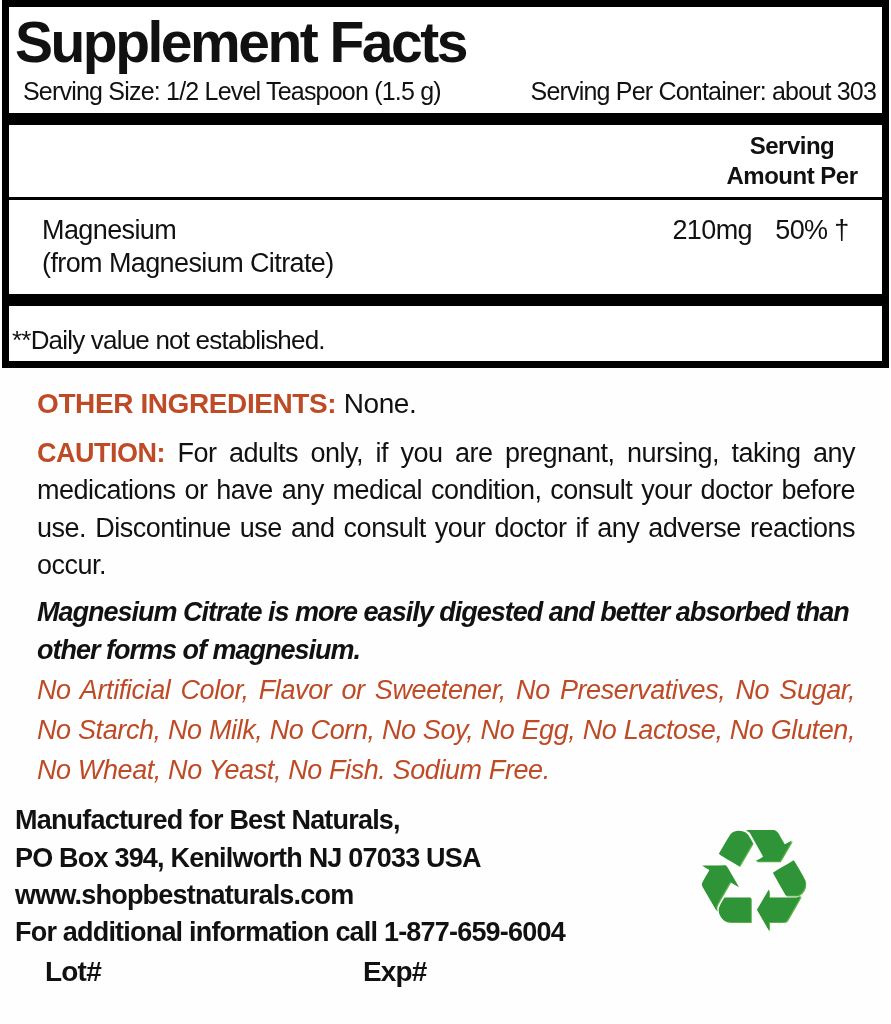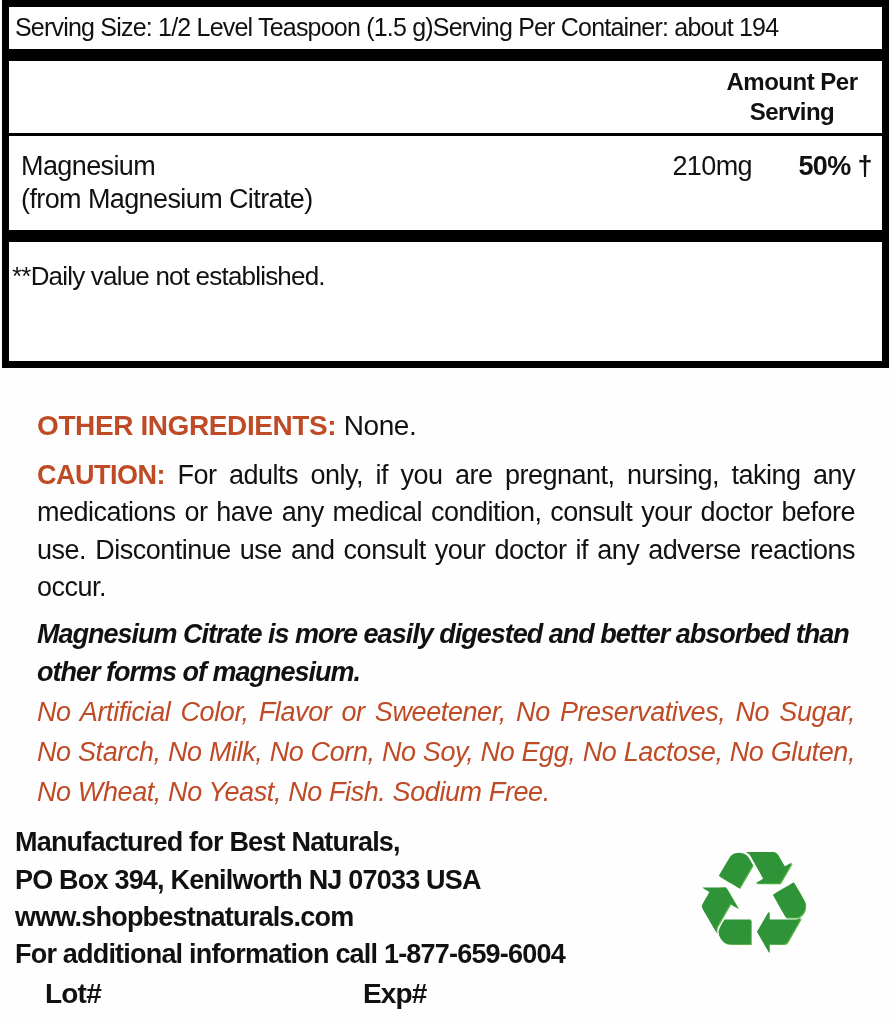--- a/index.html
+++ b/index.html
@@ -26,24 +26,25 @@
   .facts-title {
     font-size: 57px;
     font-weight: bold;
     letter-spacing: -2.5px;
     line-height: 1.0;
     padding: 7px 6px 0 6px;
     white-space: nowrap;
   }
   .serving-row {
     display: flex;
+    justify-content: space-between;
     align-items: baseline;
     font-size: 25px;
     letter-spacing: -0.8px;
-    padding: 6px 6px 7px 6px;
+    padding: 6px 6px 7px 14px;
     white-space: nowrap;
   }
   .thick-bar { height: 12px; background: #000; }
   .facts-header-row {
     display: flex;
     justify-content: flex-end;
     text-align: center;
     font-weight: bold;
     font-size: 24px;
     letter-spacing: -0.5px;
@@ -53,37 +54,38 @@
   .col-amount { width: 160px; }
   .col-dv { width: 120px; }
   .thin-rule { height: 3px; background: #000; }
   .nutrient-row {
     display: flex;
     align-items: flex-start;
     font-size: 27px;
     letter-spacing: -0.6px;
     line-height: 1.22;
     padding: 14px 10px 14px 12px;
+    margin-left: 21px;
   }
   .nutrient-name { flex: 1; }
   .nutrient-amount { width: 160px; text-align: right; }
-  .nutrient-dv { width: 120px; text-align: right; font-weight: bold; }
+  .nutrient-dv { width: 120px; text-align: center; }
   .footnotes {
     font-size: 26px;
     letter-spacing: -0.8px;
     line-height: 1.23;
     padding: 3px 4px 0 3px;
     margin-top: 16px;
   }
 
   
   .section { margin: 0 36px 0 37px; }
   .accent { color: #bf4b26; font-weight: bold; }
   .sec-other {
-    margin-top: 42px;
+    margin-top: 20px;
     font-size: 28px;
     letter-spacing: -0.4px;
   }
   .sec-caution {
     margin-top: 15px;
     font-size: 27px;
     letter-spacing: -0.5px;
     line-height: 1.38;
     text-align: justify;
   }
@@ -136,32 +138,33 @@
     color: #2f9437;
     text-shadow: 1px 1px 0 #59b344;
   }
 </style>
 </head>
 <body>
 
 <div class="label">
 
   <div class="facts-box">
+    <div class="facts-title">Supplement Facts</div>
 
     <div class="serving-row">
       <span>Serving Size: 1/2 Level Teaspoon (1.5 g)</span>
-      <span>Serving Per Container: about 194</span>
+      <span>Serving Per Container: about 303</span>
     </div>
 
     <div class="thick-bar"></div>
 
     <div class="facts-header-row">
       <div class="col-amount">
+        <div>Serving</div>
         <div>Amount Per</div>
-        <div>Serving</div>
       </div>
     </div>
 
     <div class="thin-rule"></div>
 
     <div class="nutrient-row">
       <div class="nutrient-name">
         <div>Magnesium</div>
         <div>(from Magnesium Citrate)</div>
       </div>

